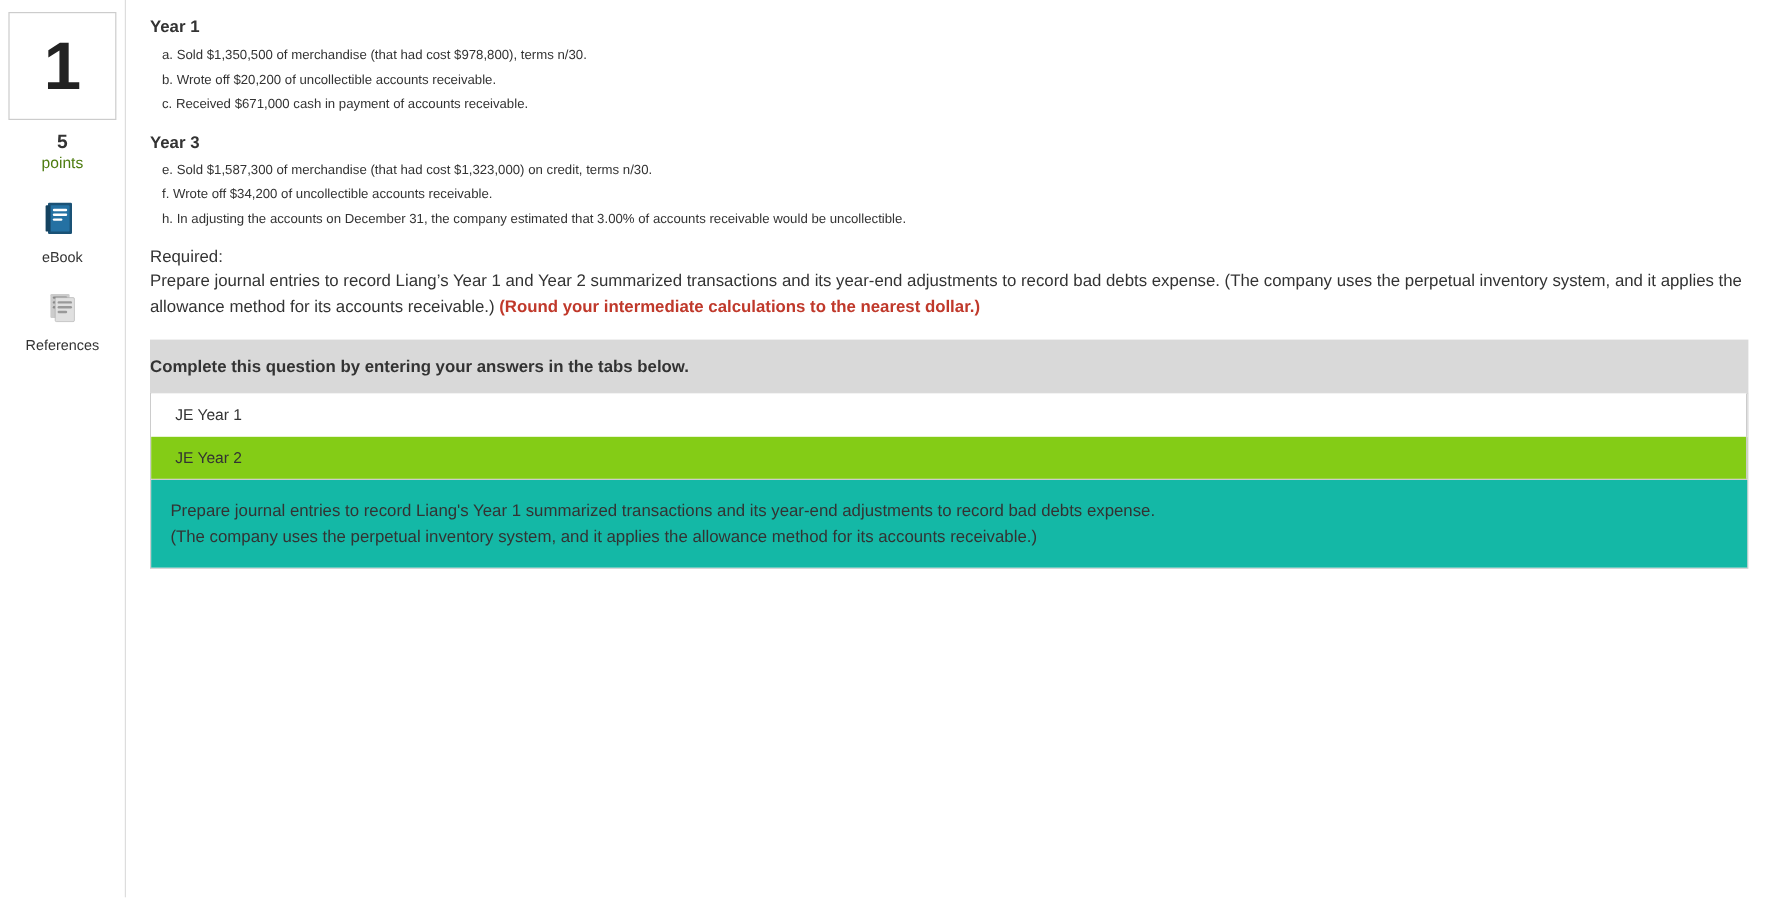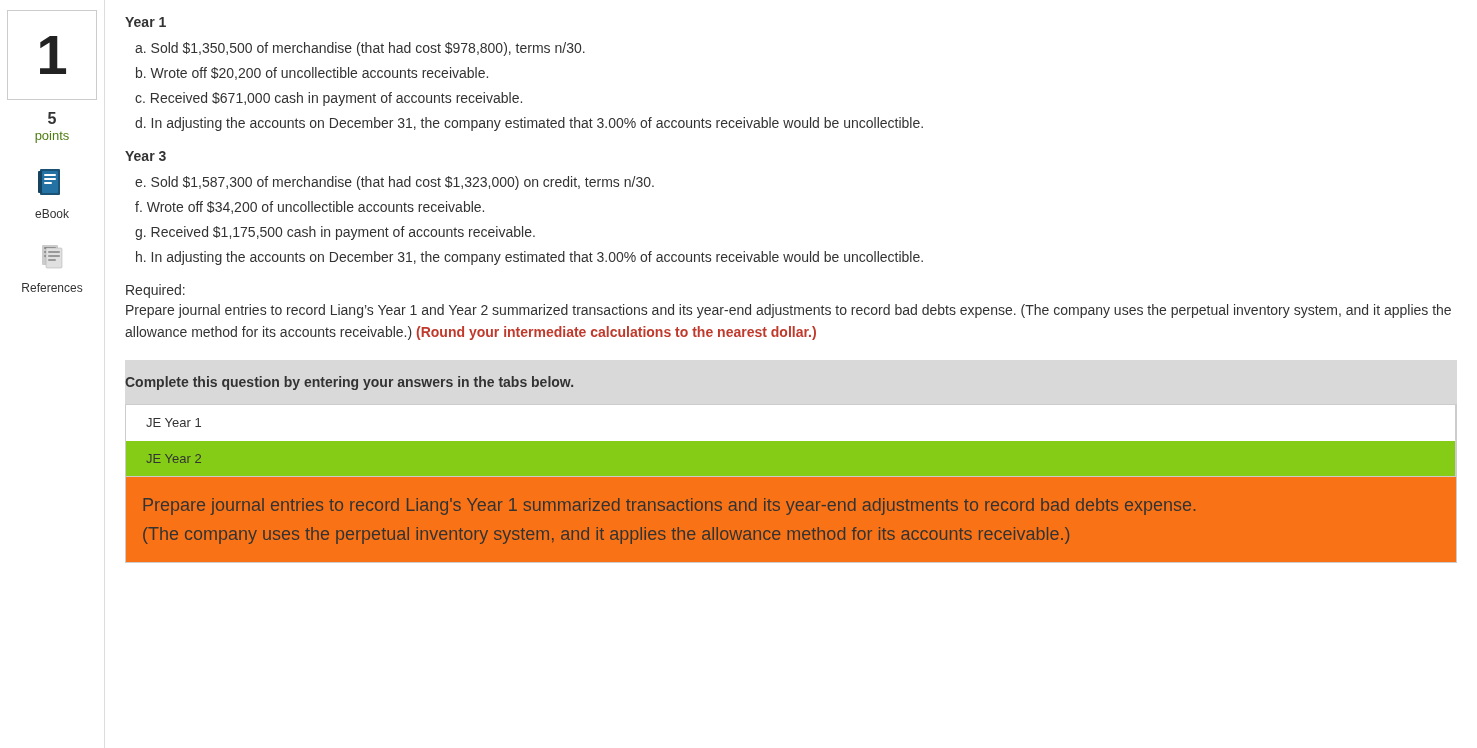--- a/index.html
+++ b/index.html
@@ -118,21 +118,21 @@
     }
 
     .transaction-list {
       list-style: none;
       padding-left: 10px;
       margin-bottom: 14px;
     }
 
     .transaction-list li {
       margin-bottom: 4px;
-      font-size: 14px;
+      font-size: 11px;
       line-height: 1.5;
     }
 
     .required-section {
       margin-bottom: 16px;
     }
 
     .required-label {
       font-weight: normal;
       font-size: 14px;
@@ -179,23 +179,23 @@
     }
 
     .tab-item.active {
       background: #fff;
       border-bottom: 2px solid #fff;
       margin-bottom: -1px;
       font-weight: normal;
     }
 
     .tab-content {
-      background: #f97316;
+      background: #14b8a6;
       padding: 14px 16px;
-      font-size: 18px;
+      font-size: 14px;
       line-height: 1.6;
       color: #333;
     }
   </style>
 </head>
 <body>
 
 <div class="page-wrapper">
 
   <div class="sidebar">
@@ -241,30 +241,28 @@
 
   <div class="main-content">
 
 
     <div>
       <p class="year-heading">Year 1</p>
       <ul class="transaction-list">
         <li>a. Sold $1,350,500 of merchandise (that had cost $978,800), terms n/30.</li>
         <li>b. Wrote off $20,200 of uncollectible accounts receivable.</li>
         <li>c. Received $671,000 cash in payment of accounts receivable.</li>
-        <li>d. In adjusting the accounts on December 31, the company estimated that 3.00% of accounts receivable would be uncollectible.</li>
       </ul>
     </div>
 
     <div>
       <p class="year-heading">Year 3</p>
       <ul class="transaction-list">
         <li>e. Sold $1,587,300 of merchandise (that had cost $1,323,000) on credit, terms n/30.</li>
         <li>f. Wrote off $34,200 of uncollectible accounts receivable.</li>
-        <li>g. Received $1,175,500 cash in payment of accounts receivable.</li>
         <li>h. In adjusting the accounts on December 31, the company estimated that 3.00% of accounts receivable would be uncollectible.</li>
       </ul>
     </div>
 
     <div class="required-section">
       <p class="required-label">Required:</p>
       <p class="required-text">
         <span>Prepare journal entries to record Liang’s Year 1 and Year 2 summarized transactions and its year-end adjustments to record bad debts expense. (The company uses the perpetual inventory system, and it applies the allowance method for its accounts receivable.)</span>
         <span class="highlight-red">(Round your intermediate calculations to the nearest dollar.)</span>
       </p>

